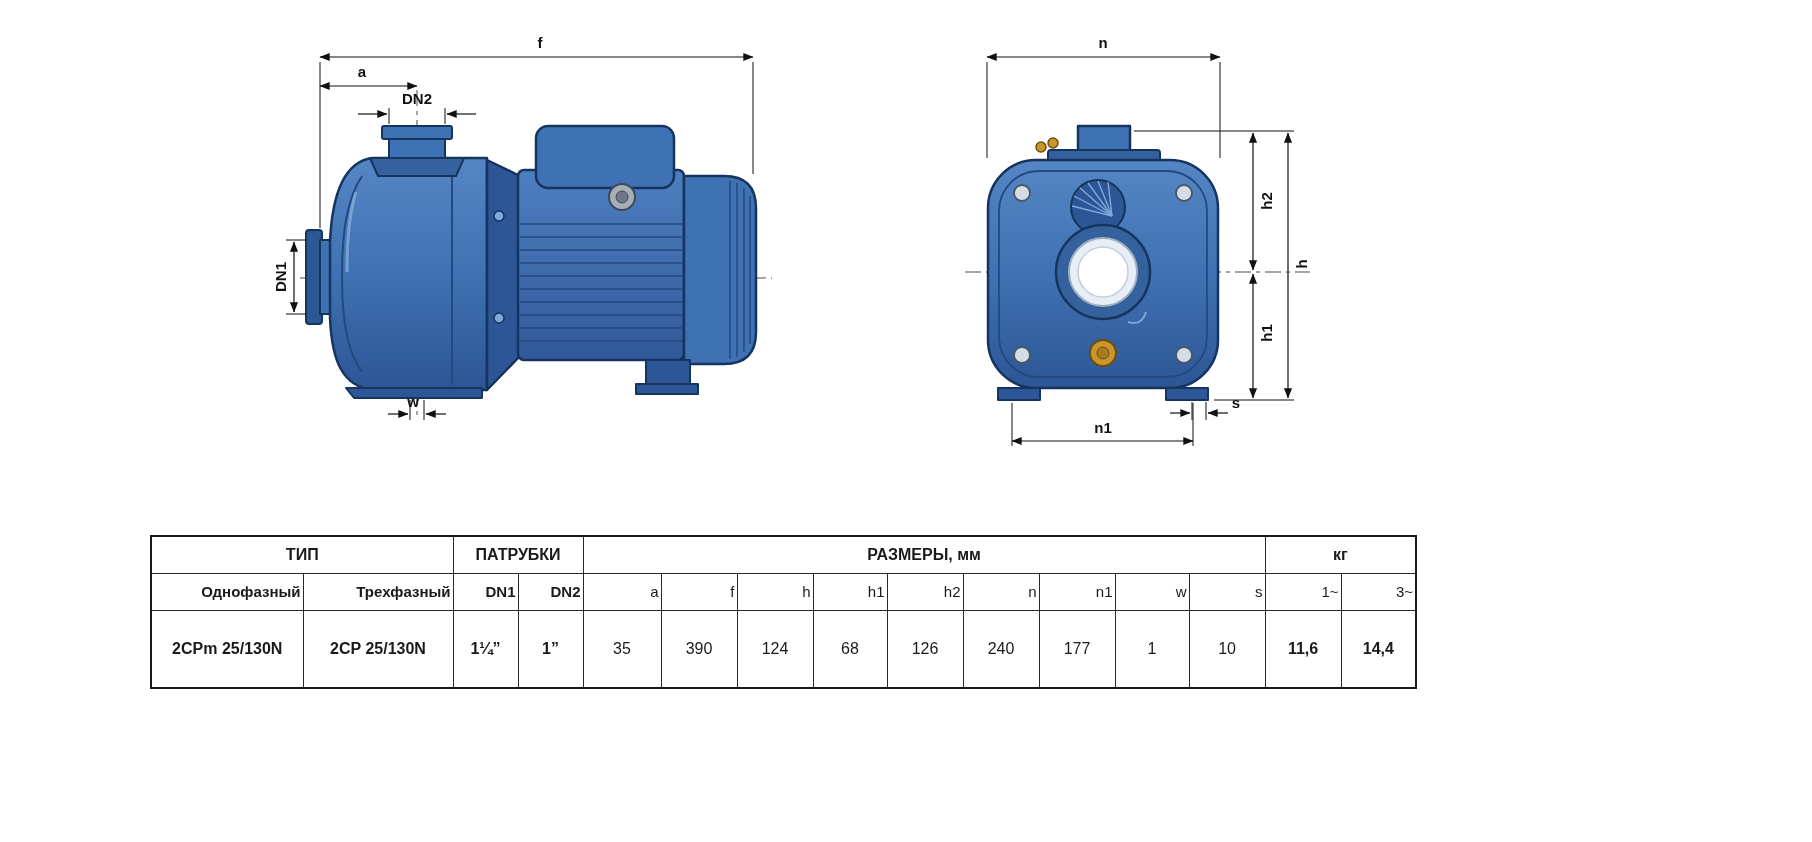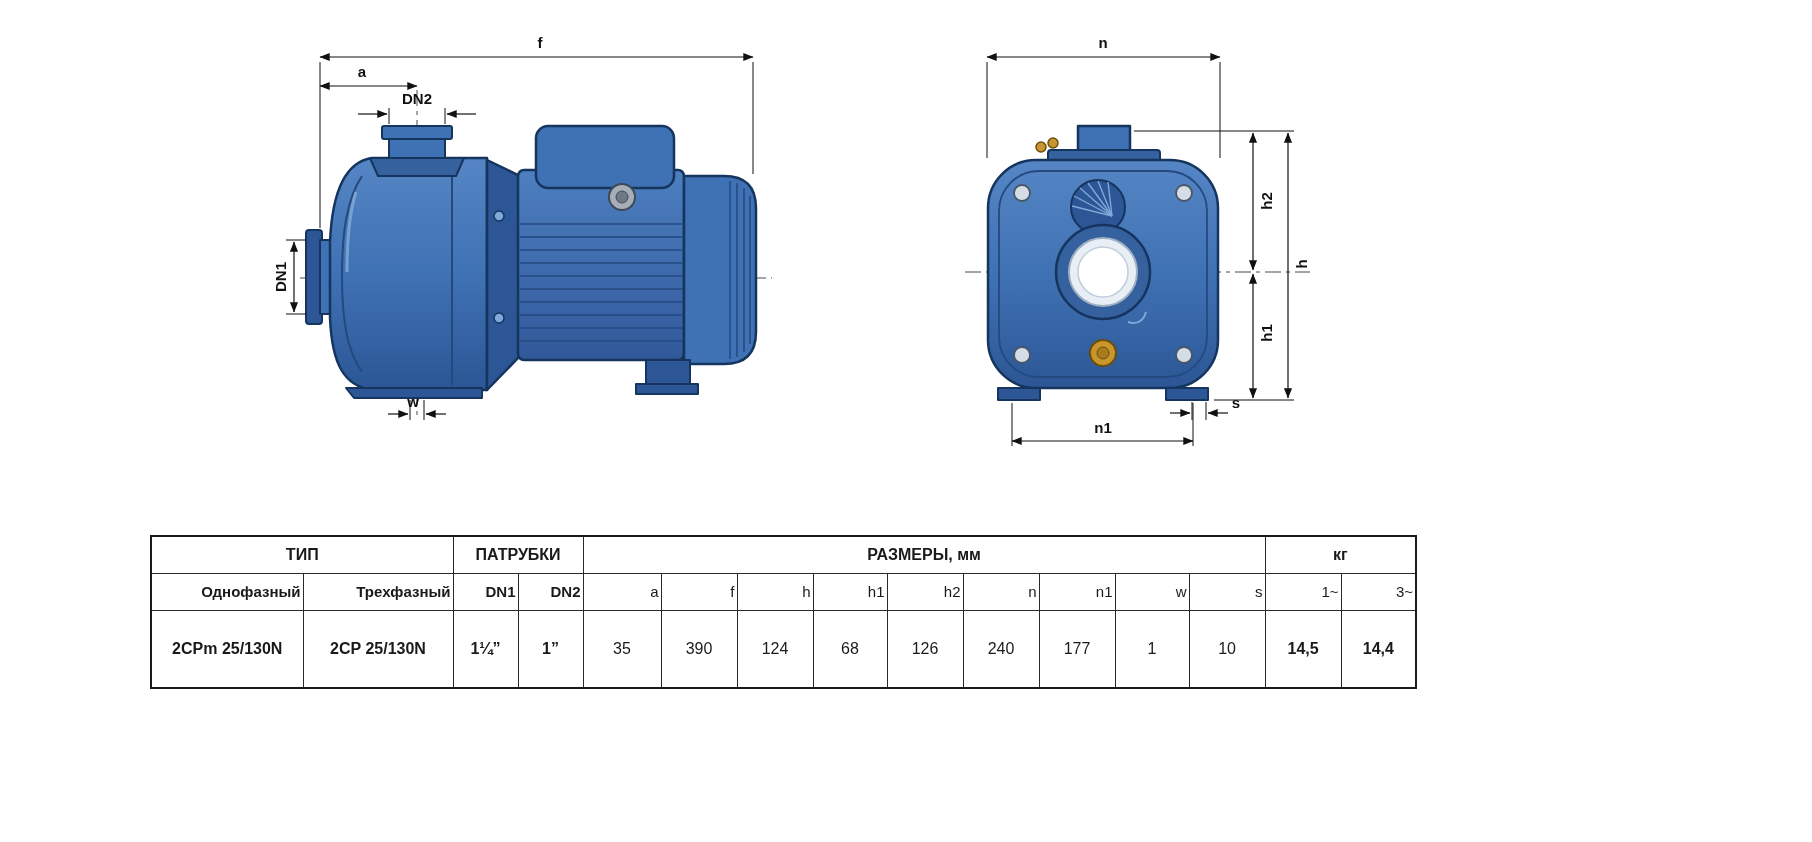--- a/index.html
+++ b/index.html
@@ -272,18 +272,18 @@
         <td class="b">1”</td>
         <td>35</td>
         <td>390</td>
         <td>124</td>
         <td>68</td>
         <td>126</td>
         <td>240</td>
         <td>177</td>
         <td>1</td>
         <td>10</td>
-        <td class="b">14,5</td>
+        <td class="b">11,6</td>
         <td class="b">14,4</td>
       </tr>
     </tbody>
   </table>
 </div>
 
 </body></html>

